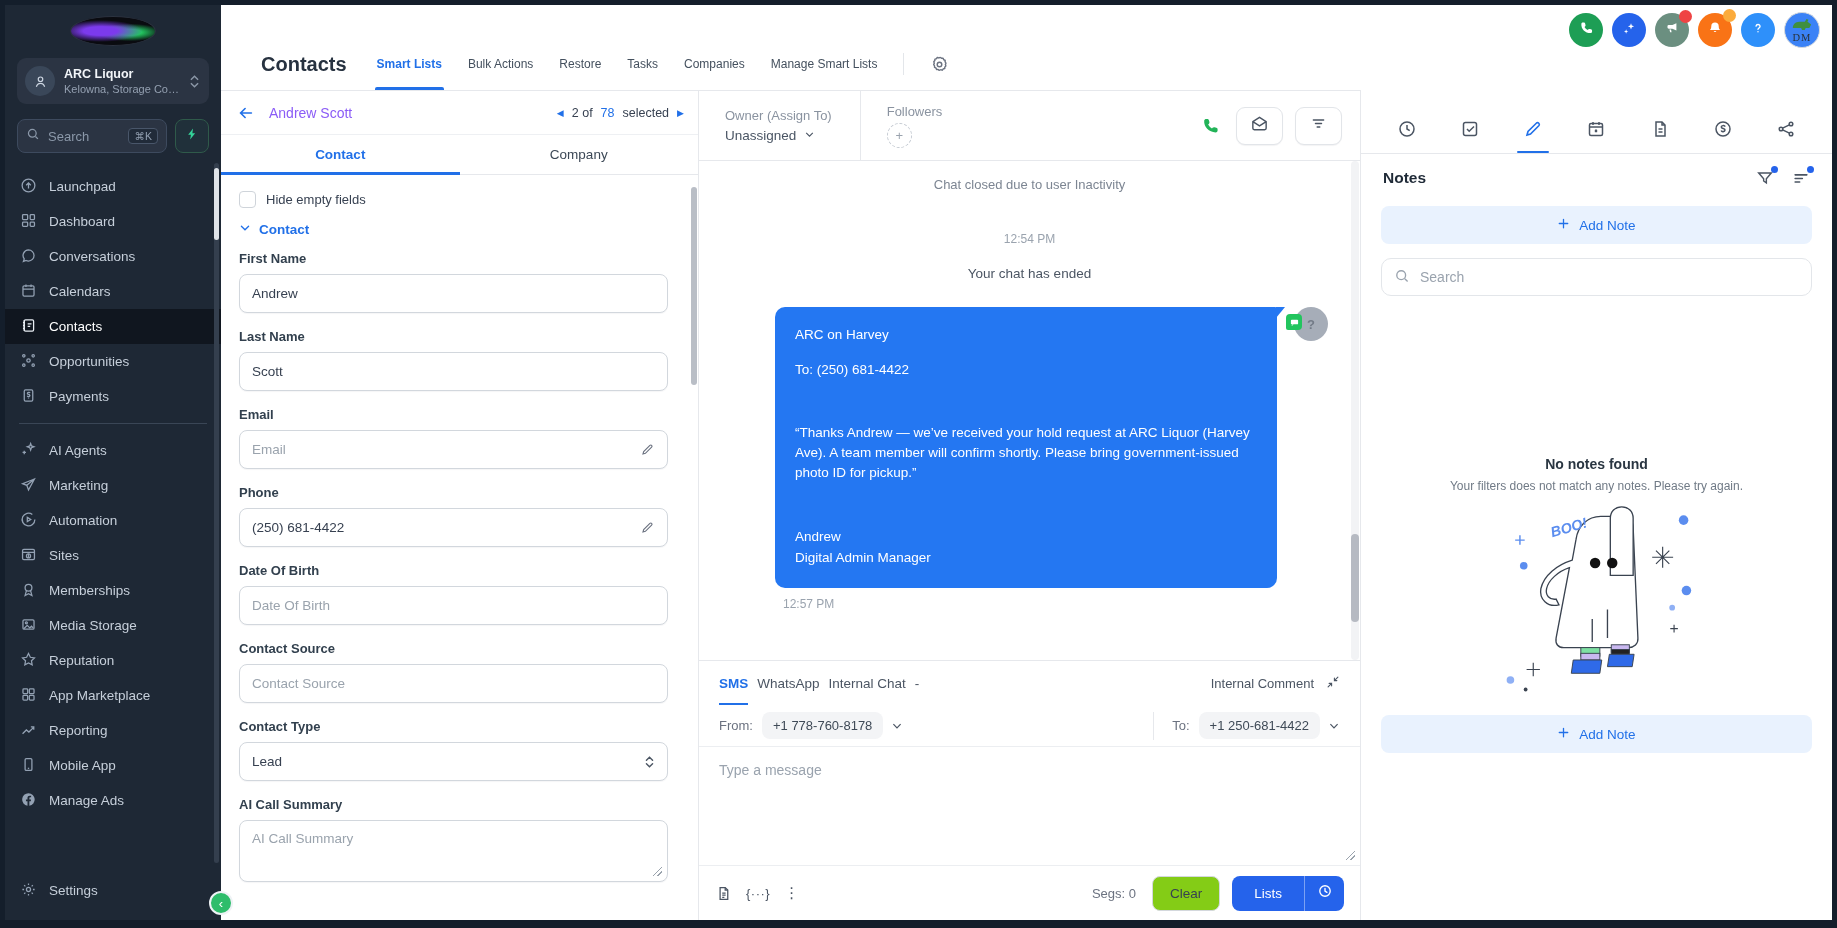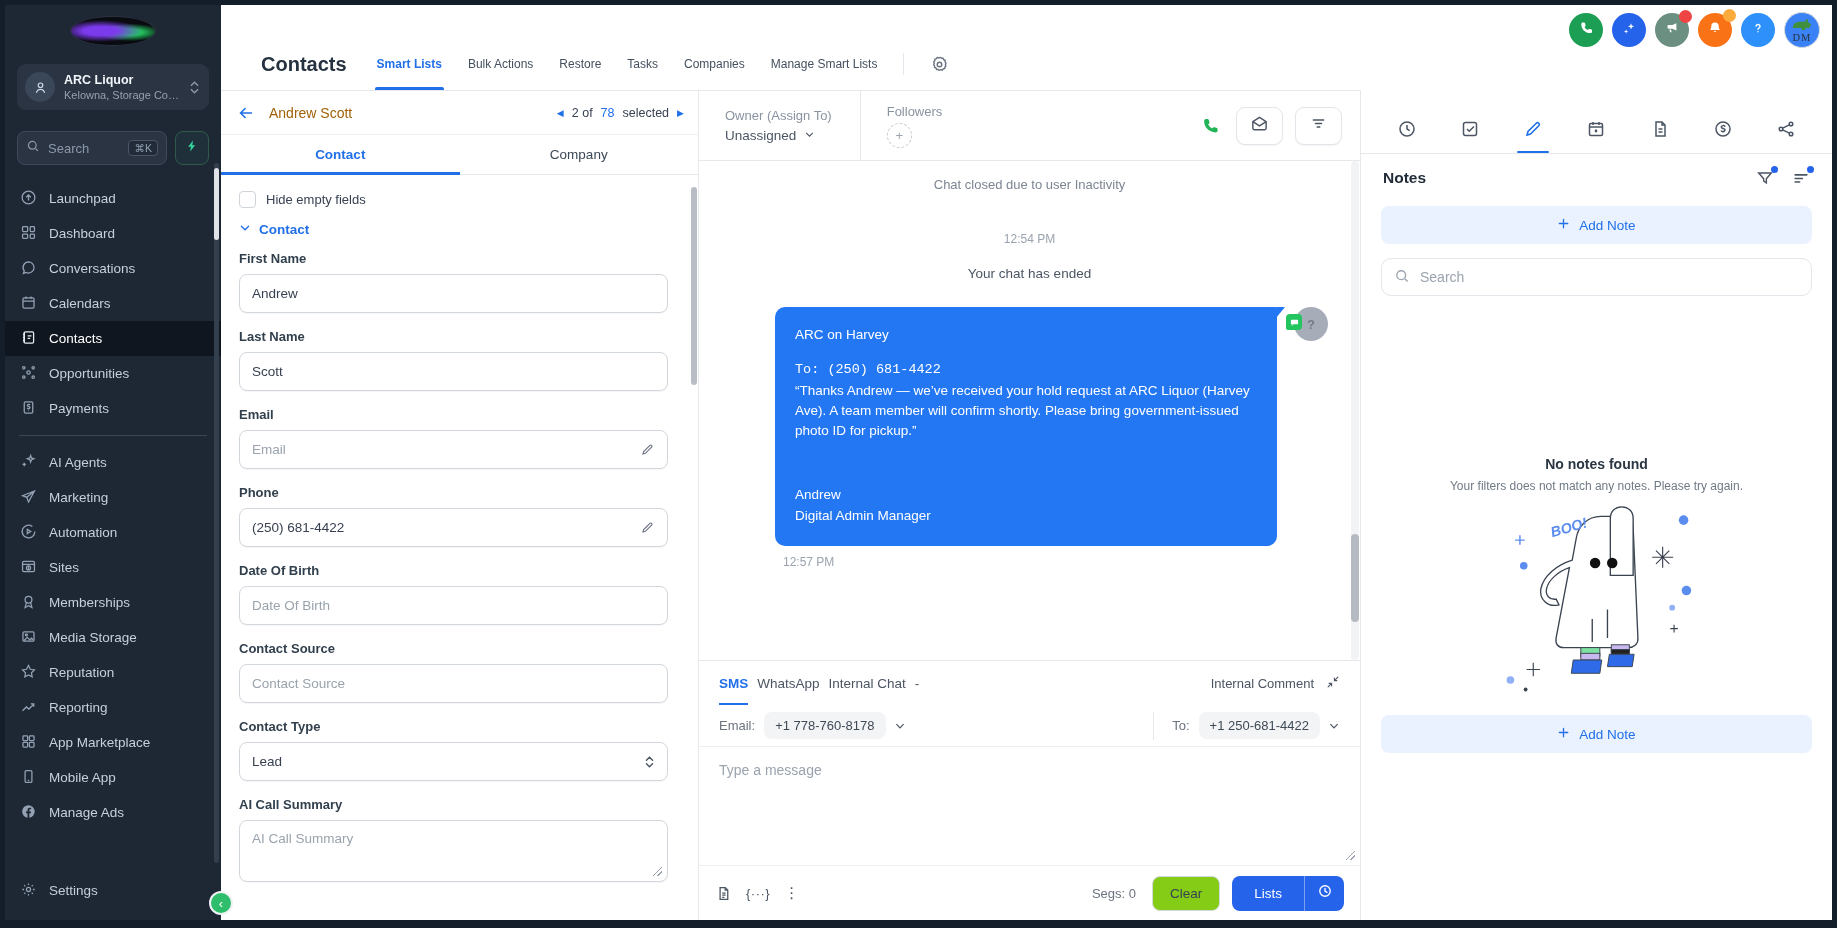--- a/index.html
+++ b/index.html
@@ -6,21 +6,21 @@
   body{background:#0d1520;font-family:"Liberation Sans","DejaVu Sans",sans-serif;-webkit-font-smoothing:antialiased;}
   .app{position:relative;width:1837px;height:928px;background:#fff;border:5px solid #141e2b;border-bottom-width:8px;display:flex;overflow:hidden;}
 
   
   .sidebar{width:216px;flex-shrink:0;background:#1e2835;color:#cfd7e1;display:flex;flex-direction:column;position:relative;}
   .logo{margin:11px auto 6px;width:86px;height:30px;border-radius:50%;
         background:radial-gradient(ellipse at 35% 50%, #7c3aed 0 22%, transparent 55%),
                    radial-gradient(ellipse at 70% 55%, #22c55e 0 14%, transparent 40%),
                    radial-gradient(ellipse at 50% 50%, #c084fc 0 8%, transparent 30%),#0a0b10;
         border:1px solid #2c3340;}
-  .account-card{margin:12px 12px;background:#2b3443;border-radius:9px;padding:8px 8px;display:flex;align-items:center;gap:9px;}
+  .account-card{margin:6px 12px;background:#2b3443;border-radius:9px;padding:8px 8px;display:flex;align-items:center;gap:9px;}
   .account-ico{width:30px;height:30px;border-radius:50%;background:#3a4759;display:grid;place-items:center;color:#cdd6e2;flex-shrink:0;}
   .account-meta{min-width:0;flex:1;}
   .account-name{font-size:12.5px;font-weight:700;color:#f2f5f9;}
   .account-loc{font-size:11px;color:#94a0b1;margin-top:2px;white-space:nowrap;overflow:hidden;text-overflow:ellipsis;}
   .account-chevrons{color:#8b97a7;display:flex;flex-direction:column;align-items:center;gap:1px;padding:2px;}
   .search-row{margin:9px 12px 4px;display:flex;gap:8px;}
   .search-box{flex:1;display:flex;align-items:center;gap:8px;background:#2b3443;border:1px solid #3d4a5e;border-radius:8px;height:34px;padding:0 8px;color:#8b98a9;}
   .search-box .ph{font-size:13px;flex:1;}
   .kbd{border:1px solid #49566a;border-radius:4px;font-size:10.5px;color:#93a0b1;padding:1px 5px;background:#212b39;}
   .bolt-btn{width:34px;height:34px;flex-shrink:0;border:1px solid #2f5a4a;background:#20303a;border-radius:8px;display:grid;place-items:center;}
@@ -54,21 +54,21 @@
   .avatar-dm{width:36px;height:36px;border-radius:50%;background:#3b82f6;border:1px solid #d5d9dd;display:flex;flex-direction:column;align-items:center;justify-content:center;overflow:hidden;cursor:pointer;}
   .avatar-dm .dm{font-family:"Liberation Serif","DejaVu Serif",serif;font-size:10.5px;letter-spacing:1px;color:#29323c;line-height:1;margin-top:-1px;}
 
   .content{flex:1;display:flex;min-height:0;}
   .left-wrap{flex:1;display:flex;border-top:1px solid #e6e8ec;min-width:0;}
 
   
   .contact-panel{width:478px;flex-shrink:0;border-right:1px solid #e6e8ec;display:flex;flex-direction:column;position:relative;}
   .cp-backrow{height:44px;display:flex;align-items:center;padding:0 14px 0 16px;border-bottom:1px solid #eef0f3;}
   .back-arrow{color:#2170e8;display:grid;place-items:center;cursor:pointer;}
-  .cp-name{font-size:14px;color:#a16207;margin-left:14px;}
+  .cp-name{font-size:14px;color:#8b5cf6;margin-left:14px;}
   .pager{margin-left:auto;display:flex;align-items:center;gap:8px;font-size:12.5px;color:#374151;}
   .tri{color:#2170e8;font-size:9px;cursor:pointer;}
   .pager-total{color:#2170e8;}
   .cp-tabs{height:40px;display:flex;border-bottom:1px solid #e6e8ec;}
   .cp-tab{flex:1;display:grid;place-items:center;font-size:13.5px;color:#3c4856;cursor:pointer;position:relative;}
   .cp-tab.active{color:#2170e8;font-weight:600;}
   .cp-tab.active::after{content:"";position:absolute;left:0;right:0;bottom:-1px;height:3px;background:#2170e8;}
   .cp-body{flex:1;overflow:hidden;padding:16px 30px 8px 18px;}
   .checkbox-row{display:flex;align-items:center;gap:10px;margin-bottom:14px;}
   .checkbox{width:17px;height:17px;border:1.5px solid #cfd4da;border-radius:4px;background:#fff;cursor:pointer;}
@@ -98,21 +98,21 @@
   .call-ico{color:#22b358;display:grid;place-items:center;cursor:pointer;margin-right:4px;}
   .hdr-btn{width:47px;height:38px;border:1px solid #e2e5e9;border-radius:9px;display:grid;place-items:center;color:#4b5563;background:#fff;cursor:pointer;box-shadow:0 1px 1px rgba(16,24,40,.05);}
   .chat-area{flex:1;position:relative;padding-top:16px;overflow:hidden;}
   .sys{font-size:13px;color:#7c8592;text-align:center;}
   .sys-time{font-size:12px;color:#9aa3ae;text-align:center;margin-top:40px;}
   .ended{font-size:13.5px;color:#4b5563;text-align:center;margin-top:20px;}
   .bubble-row{position:relative;margin-top:26px;padding-left:76px;}
   .bubble{width:502px;background:#2477f2;color:#fff;border-radius:10px;border-top-right-radius:2px;padding:18px 20px 20px;font-size:13.5px;line-height:1.5;position:relative;}
   .bubble::after{content:"";position:absolute;top:0;right:-8px;width:0;height:0;border-top:11px solid #2477f2;border-right:9px solid transparent;}
   .b-line1{margin-bottom:15px;}
-  .b-line2{font-family:Liberation Mono, monospace;}
+  .b-line2{margin-bottom:42px;}
   .b-body{margin-bottom:44px;}
   .chat-avatar{position:absolute;top:0;right:32px;width:34px;height:34px;border-radius:50%;background:#a6adb8;display:grid;place-items:center;color:#737b87;font-size:13px;font-weight:700;}
   .badge-chat{position:absolute;left:-8px;top:7px;width:16px;height:16px;background:#22c55e;border-radius:4px 4px 4px 2px;display:grid;place-items:center;color:#fff;}
   .time2{font-size:12px;color:#9aa3ae;margin:9px 0 0 84px;}
   .chat-scrolltrack{position:absolute;top:0;right:1px;bottom:0;width:8px;background:#f2f3f5;border-radius:4px;}
   .chat-scrollthumb{position:absolute;top:373px;right:0;width:8px;height:88px;background:#b6bac2;border-radius:4px;}
 
   .composer{border-top:1px solid #e6e8ec;}
   .comp-tabs{height:44px;display:flex;align-items:center;gap:9px;padding:0 20px;text-align:center;}
   .comp-tab{font-size:13.5px;color:#4b5563;height:100%;display:flex;align-items:center;cursor:pointer;position:relative;}
@@ -299,32 +299,32 @@
         <span>Media Storage</span>
       </div>
       <div class="nav-item">
         <span><svg width="17" height="17" viewBox="0 0 20 20" fill="none" stroke="currentColor" stroke-width="1.5">
               <path d="M10 3l2.2 4.4 4.8.7-3.5 3.4.8 4.8L10 14.1l-4.3 2.2.8-4.8L3 8.1l4.8-.7z"></path>
             </svg></span>
         <span>Reputation</span>
       </div>
       <div class="nav-item">
         <span><svg width="17" height="17" viewBox="0 0 20 20" fill="none" stroke="currentColor" stroke-width="1.5">
-              <path d="M3 15l4.5-4.5 3 2.5L16 7.5M12.8 7h3.4v3.4"></path>
-            </svg></span>
-        <span>Reporting</span>
-      </div>
-      <div class="nav-item">
-        <span><svg width="17" height="17" viewBox="0 0 20 20" fill="none" stroke="currentColor" stroke-width="1.5">
               <rect x="3.5" y="3.5" width="5.5" height="5.5" rx="1"></rect>
               <rect x="11" y="3.5" width="5.5" height="5.5" rx="1"></rect>
               <rect x="3.5" y="11" width="5.5" height="5.5" rx="1"></rect>
               <rect x="11" y="11" width="5.5" height="5.5" rx="1"></rect>
             </svg></span>
         <span>App Marketplace</span>
+      </div>
+      <div class="nav-item">
+        <span><svg width="17" height="17" viewBox="0 0 20 20" fill="none" stroke="currentColor" stroke-width="1.5">
+              <path d="M3 15l4.5-4.5 3 2.5L16 7.5M12.8 7h3.4v3.4"></path>
+            </svg></span>
+        <span>Reporting</span>
       </div>
       <div class="nav-item">
         <span><svg width="17" height="17" viewBox="0 0 20 20" fill="none" stroke="currentColor" stroke-width="1.5">
               <rect x="6" y="3" width="8" height="14" rx="1.5"></rect>
               <path d="M9.2 14.5h1.6"></path>
             </svg></span>
         <span>Mobile App</span>
       </div>
       <div class="nav-item">
         <span><svg width="17" height="17" viewBox="0 0 20 20" fill="currentColor">
@@ -587,21 +587,21 @@
               <span class="comp-tab">Internal Chat</span>
               <span class="comp-tab">-</span>
               <span class="comp-right">
                 <span>Internal Comment</span>
                 <span><svg width="14" height="14" viewBox="0 0 20 20" fill="none" stroke="currentColor" stroke-width="1.6" stroke-linecap="round">
                       <path d="M17 3l-5 5M12 4.5V8h3.5M3 17l5-5M8 15.5V12H4.5"></path>
                     </svg></span>
               </span>
             </div>
             <div class="fromto">
-              <span>Email:</span>
+              <span>From:</span>
               <span class="pill">+1 778-760-8178</span>
               <span class="chev">
                   <svg width="12" height="12" viewBox="0 0 20 20" fill="none" stroke="currentColor" stroke-width="2">
                     <path d="M4 7l6 6 6-6"></path>
                   </svg>
                 </span>
               <span class="to-group">
                 <span>To:</span>
                 <span class="pill">+1 250-681-4422</span>
                 <span class="chev">

